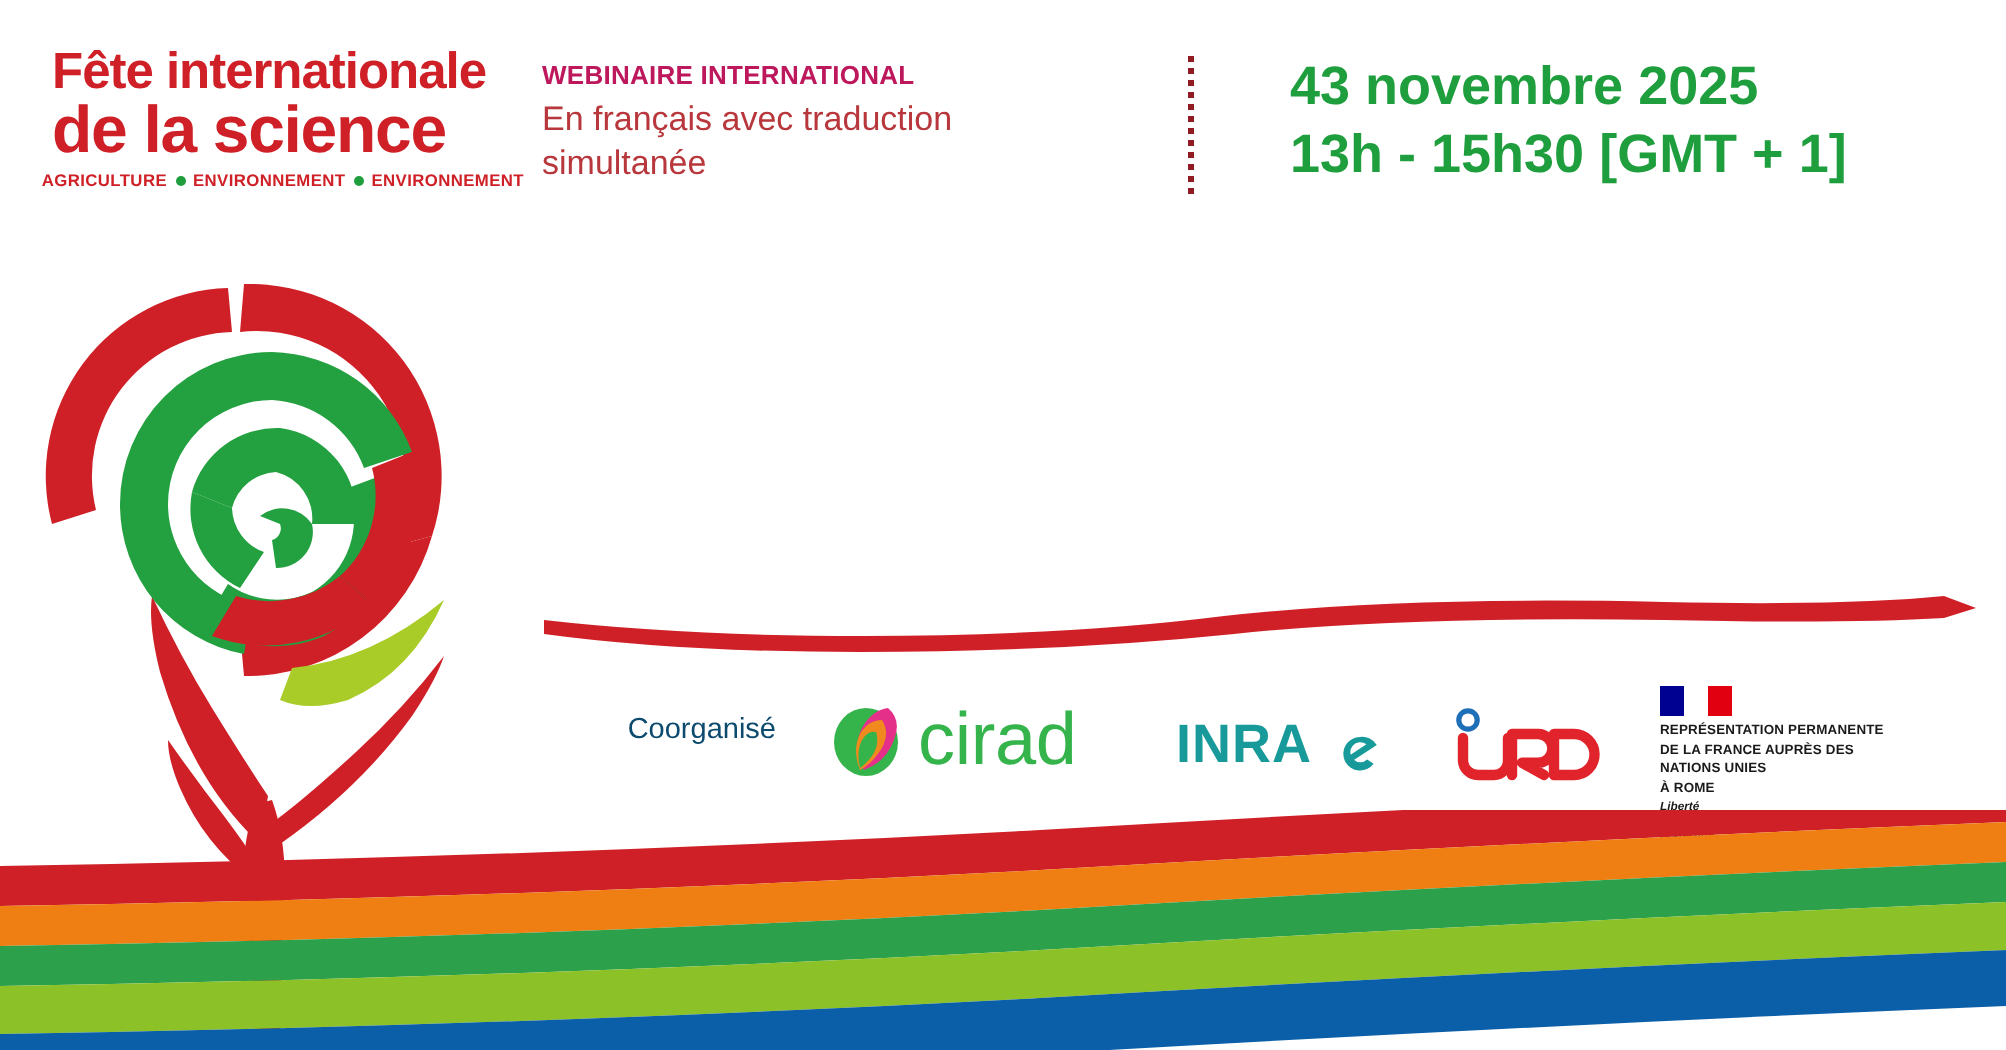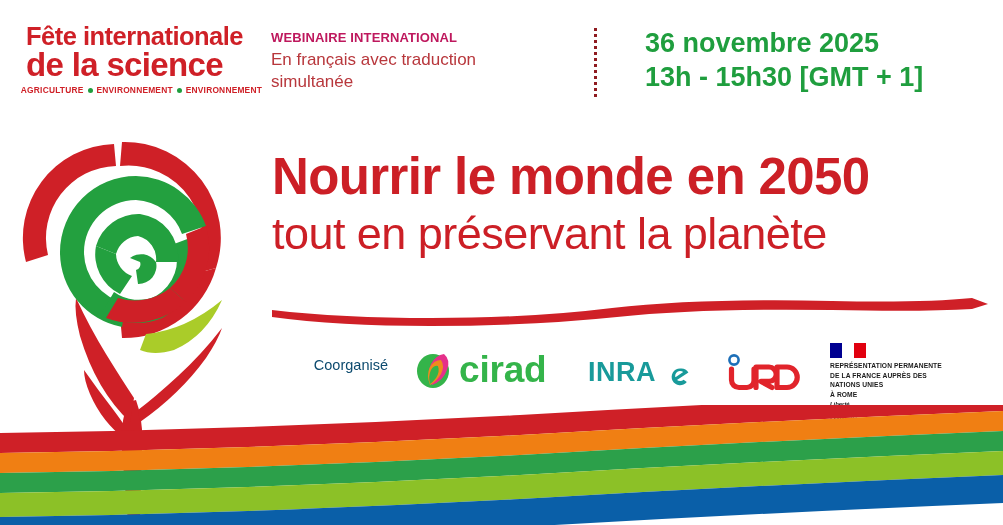--- a/index.html
+++ b/index.html
@@ -171,21 +171,21 @@
     position: absolute;
     left: 136px;
     top: 8px;
     display: flex;
     align-items: center;
     gap: 7px;
   }
   #cirad-word {
     color: #34b44a;
     font-size: 37px;
-    font-weight: 700;
+    font-weight: 400;
     letter-spacing: -0.005em;
     line-height: 1;
   }
 
   #logo-inrae {
     position: absolute;
     left: 310px;
     top: 17px;
   }
 
@@ -252,21 +252,21 @@
   <div id="webinar">
     <div id="webinar-title">WEBINAIRE INTERNATIONAL</div>
     <div id="webinar-sub">
       <div>En français avec traduction simultanée</div>
     </div>
   </div>
 
   <div id="dotted-sep"></div>
 
   <div id="datetime">
-    <div>36 novembre 2025</div>
+    <div>43 novembre 2025</div>
     <div>13h - 15h30 [GMT + 1]</div>
   </div>
 
   <svg id="tree-logo" viewBox="0 0 250 400">
 
     <path d="M118 400 L112 330 Q110 300 118 280 L126 278 Q134 300 132 330 L130 400 Z" fill="#cf2027"></path>
     <path d="M120 300 Q86 268 70 214 Q64 190 66 176 Q80 206 96 232 Q112 258 124 276 Z" fill="#cf2027"></path>
     <path d="M130 300 Q170 272 196 236 Q208 218 212 206 Q192 232 168 254 Q144 276 128 288 Z" fill="#cf2027"></path>
     <path d="M116 318 Q92 300 80 272 Q74 258 74 248 Q88 268 102 286 Q114 302 120 312 Z" fill="#cf2027"></path>
 
@@ -281,24 +281,20 @@
     <path d="M86 124 A44 44 0 0 1 130 92 A44 44 0 0 1 168 140 L146 140 A24 24 0 0 0 128 114 A24 24 0 0 0 106 132 Z" fill="#23a03f"></path>
     <path d="M86 124 A44 44 0 0 0 110 172 L122 154 A24 24 0 0 1 106 132 Z" fill="#23a03f"></path>
     <path d="M120 136 A18 18 0 0 1 146 140 A18 18 0 0 1 128 162 L126 148 A6 6 0 0 0 130 140 Z" fill="#23a03f"></path>
 
     <path d="M196 104 A76 76 0 0 1 176 180 L160 166 A54 54 0 0 0 176 112 Z" fill="#cf2027"></path>
     <path d="M176 180 A78 78 0 0 1 96 196 L108 176 A56 56 0 0 0 160 166 Z" fill="#cf2027"></path>
 
     <path d="M136 212 Q176 208 212 178 Q196 214 164 228 Q144 234 130 228 Z" fill="#aacc29"></path>
   </svg>
 
-  <div id="headline">
-    <div id="headline-main">Nourrir le monde en 2050</div>
-    <div id="headline-sub">tout en préservant la planète</div>
-  </div>
 
   <svg id="divider" viewBox="0 0 716 34" preserveAspectRatio="none">
     <path d="M0 18 Q70 26 160 26 Q260 26 340 16 Q430 6 560 9 Q650 11 700 6 L716 12 L700 17 Q650 20 560 18 Q430 16 345 25 Q258 34 158 34 Q66 34 0 25 Z" fill="#cf2027"></path>
   </svg>
 
   <div id="partners">
 
     <div id="coorg-label">
       <div>Coorganisé</div>
     </div>

